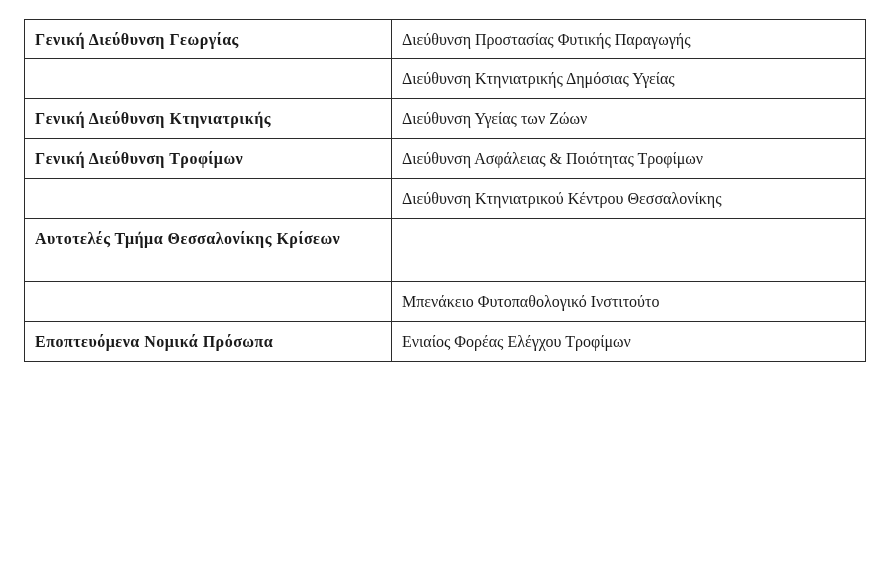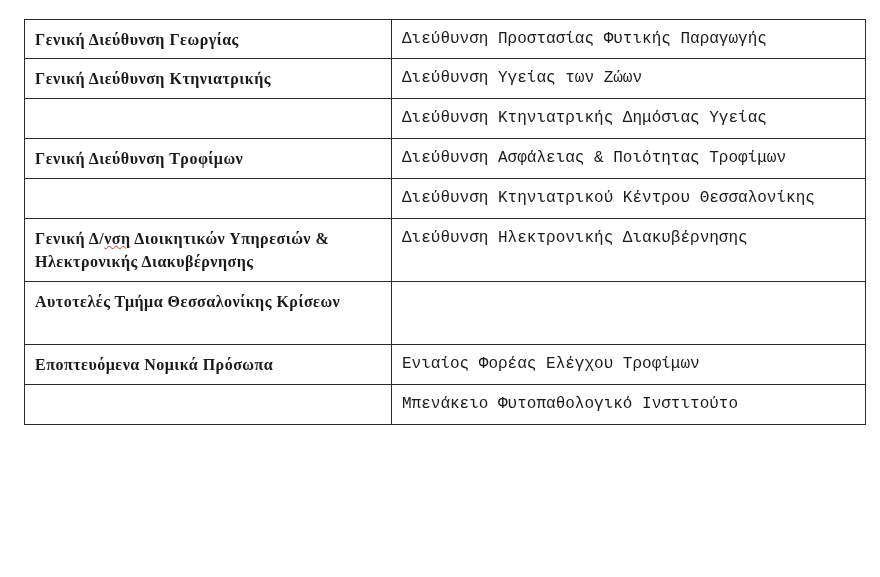--- a/index.html
+++ b/index.html
@@ -15,66 +15,62 @@
     }
     table.org td {
       border: 1.5px solid #2b2b2b;
       vertical-align: top;
       padding: 8px 10px 0 10px;
       line-height: 23px;
     }
     col.c1 { width: 367px; }
     col.c2 { width: 474px; }
     td.left { font-weight: bold; letter-spacing: 0.5px; }
-    td.right { font-weight: normal; font-family: Liberation Mono, monospace; }
+    td.right { font-weight: normal; }
     .spell { text-decoration: underline wavy #d9302c; text-decoration-thickness: 1px; }
     tr.r-h38 td { height: 30px; }
     tr.r-h39 td { height: 31px; }
     tr.r-h62 td { height: 54px; }
     tr.r-h64 td { height: 56px; }
   </style>
 </head>
 <body>
 
 <table class="org">
   <colgroup>
       <col class="c1">
       <col class="c2">
     </colgroup>
   <tbody>
     <tr class="r-h38">
       <td class="left">Γενική Διεύθυνση Γεωργίας</td>
       <td class="right">Διεύθυνση Προστασίας Φυτικής Παραγωγής</td>
     </tr>
     <tr class="r-h39">
+      <td class="left"></td>
+      <td class="right">Διεύθυνση Κτηνιατρικής Δημόσιας Υγείας</td>
+    </tr>
+    <tr class="r-h39">
       <td class="left">Γενική Διεύθυνση Κτηνιατρικής</td>
       <td class="right">Διεύθυνση Υγείας των Ζώων</td>
-    </tr>
-    <tr class="r-h39">
-      <td class="left"></td>
-      <td class="right">Διεύθυνση Κτηνιατρικής Δημόσιας Υγείας</td>
     </tr>
     <tr class="r-h39">
       <td class="left">Γενική Διεύθυνση Τροφίμων</td>
       <td class="right">Διεύθυνση Ασφάλειας &amp; Ποιότητας Τροφίμων</td>
     </tr>
     <tr class="r-h39">
       <td class="left"></td>
       <td class="right">Διεύθυνση Κτηνιατρικού Κέντρου Θεσσαλονίκης</td>
     </tr>
     <tr class="r-h62">
-      <td class="left"><span>Γενική Δ/</span><span class="spell">νση</span><span> Διοικητικών Υπηρεσιών &amp; Ηλεκτρονικής Διακυβέρνησης</span></td>
-      <td class="right">Διεύθυνση Ηλεκτρονικής Διακυβέρνησης</td>
-    </tr>
-    <tr class="r-h62">
       <td class="left">Αυτοτελές Τμήμα Θεσσαλονίκης Κρίσεων</td>
       <td class="right"></td>
+    </tr>
+    <tr class="r-h39">
+      <td class="left"></td>
+      <td class="right">Μπενάκειο Φυτοπαθολογικό Ινστιτούτο</td>
     </tr>
     <tr class="r-h39">
       <td class="left">Εποπτευόμενα Νομικά Πρόσωπα</td>
       <td class="right">Ενιαίος Φορέας Ελέγχου Τροφίμων</td>
     </tr>
-    <tr class="r-h39">
-      <td class="left"></td>
-      <td class="right">Μπενάκειο Φυτοπαθολογικό Ινστιτούτο</td>
-    </tr>
   </tbody>
 </table>
 
 </body></html>

